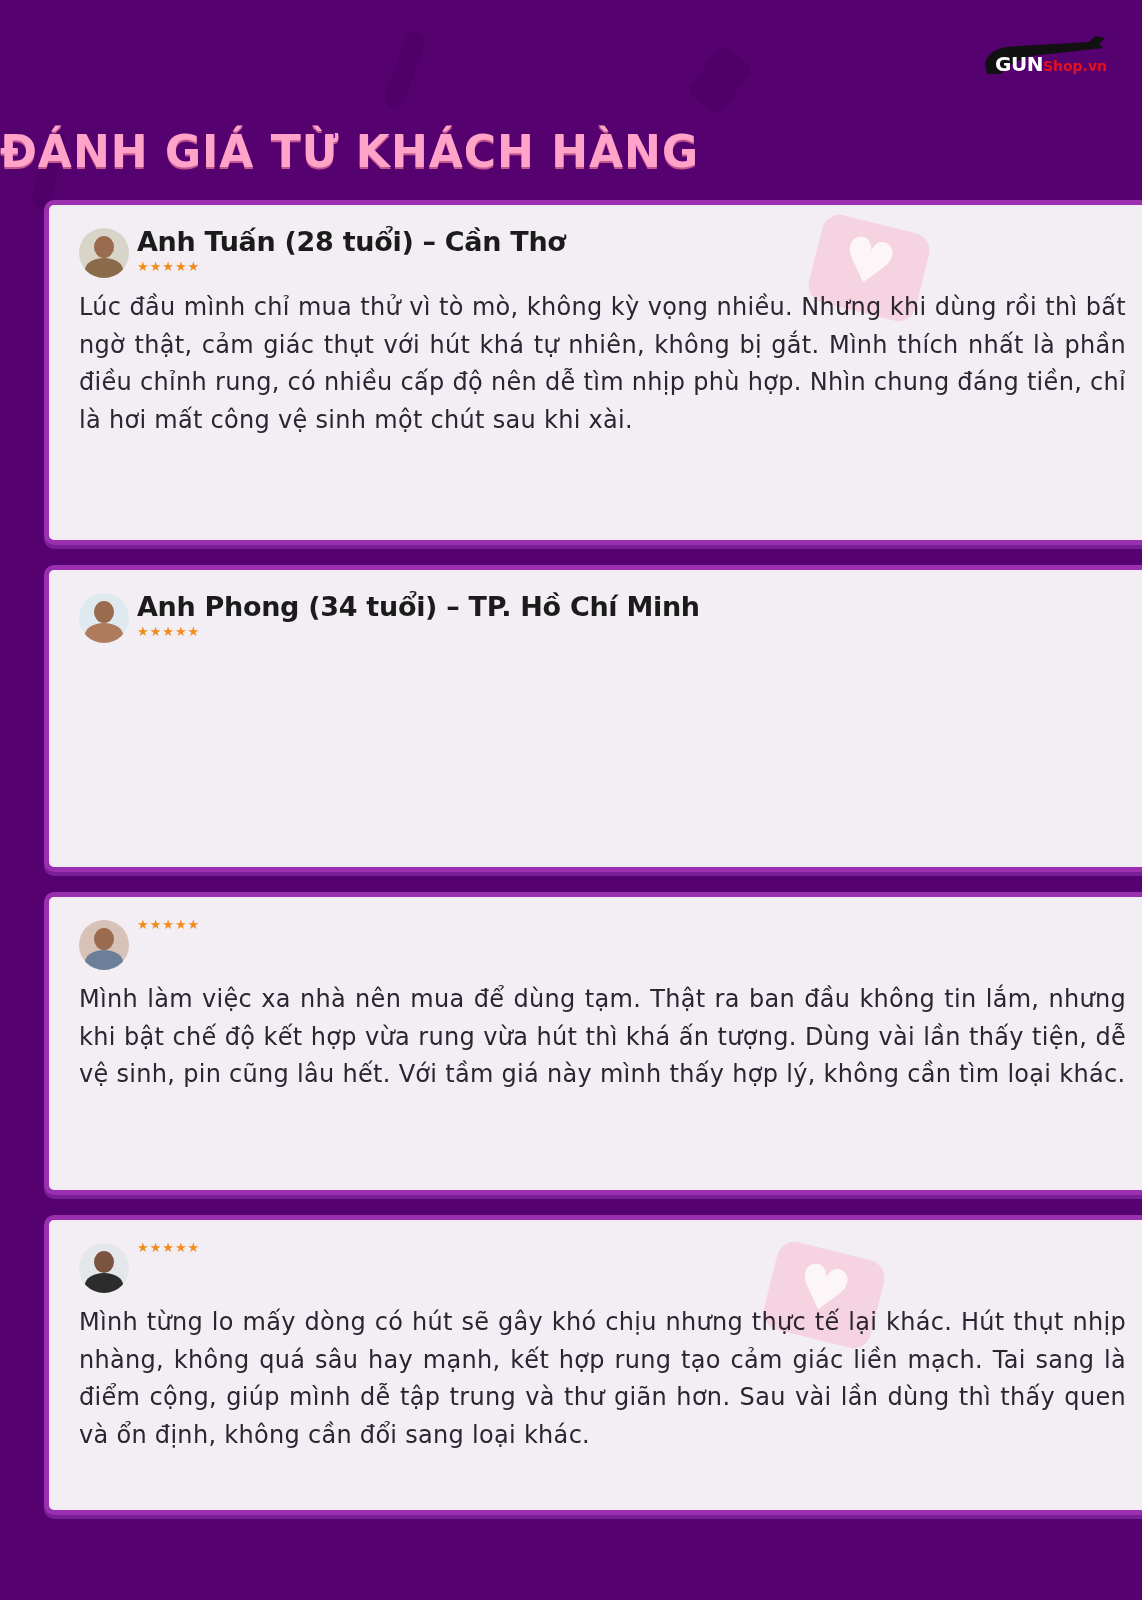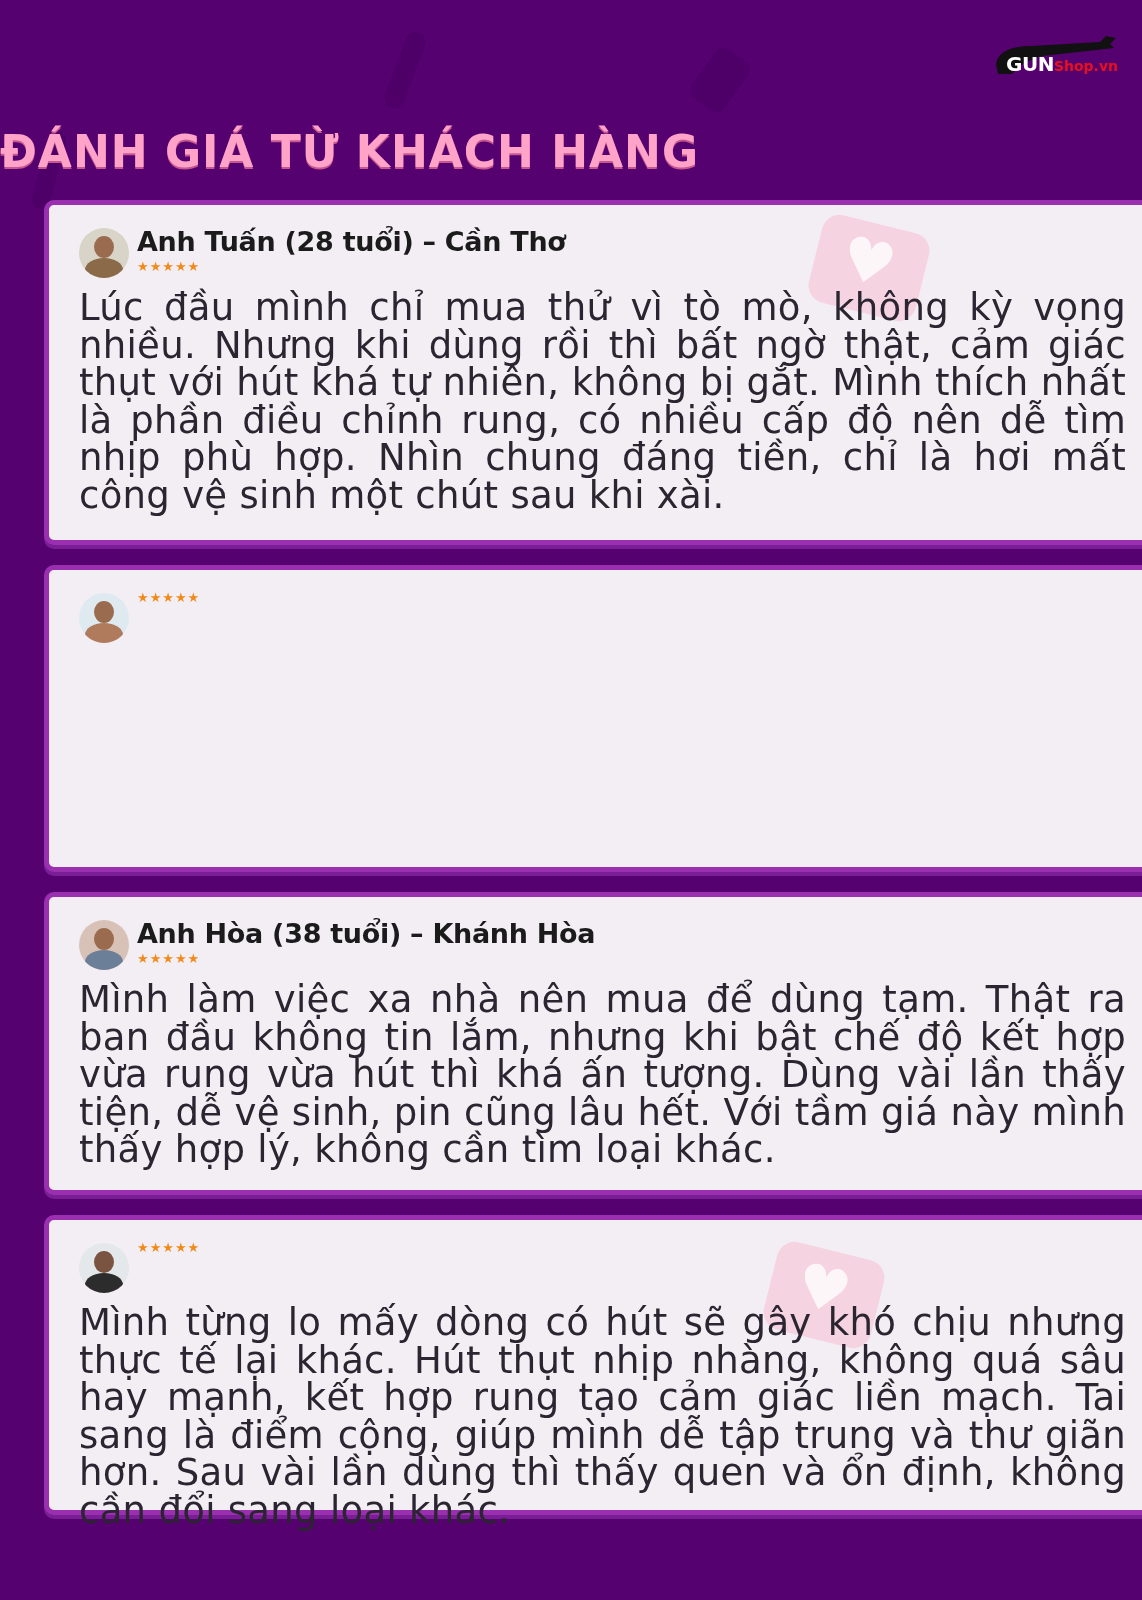--- a/index.html
+++ b/index.html
@@ -11,21 +11,21 @@
     }
     .bg-deco {
       position: absolute;
       background: #4a0062;
       opacity: 0.6;
       border-radius: 10px;
     }
     .logo {
       position: absolute;
       top: 26px;
-      right: 12px;
+      right: 23px;
       width: 140px;
       height: 60px;
     }
     .logo-gun-shape {
       position: absolute;
       left: 2px; top: 8px;
       width: 130px; height: 40px;
     }
     .logo-text {
       position: absolute;
@@ -99,21 +99,21 @@
       letter-spacing: -0.3px;
     }
     .stars {
       font-size: 13px;
       color: #f28a1a;
       letter-spacing: 1px;
       line-height: 16px;
     }
     .review {
       font-family: "DejaVu Sans", sans-serif;
-      font-size: 37px;
+      font-size: 24px;
       line-height: 37.5px;
       color: #2a2530;
       text-align: justify;
       letter-spacing: 0.3px;
       margin-top: 6px;
     }
     .heart-deco {
       position: absolute;
       width: 110px; height: 90px;
       background: rgba(255, 160, 190, 0.35);
@@ -165,35 +165,35 @@
 </div>
 
 <div class="card" style="top:565px;height:307px;">
   <div class="card-content">
     <div class="card-head">
       <div class="avatar" style="background:#dfeaf0;">
         <div class="face"></div>
           <div class="body" style="background:#b07a5c;"></div>
       </div>
       <div class="head-text">
+        <div class="name">Anh Phong (34 tuổi) – TP. Hồ Chí Minh</div>
         <div class="stars">★★★★★</div>
       </div>
     </div>
   </div>
 </div>
 
 <div class="card" style="top:892px;height:303px;">
   <div class="card-content">
     <div class="card-head">
       <div class="avatar" style="background:#d8c2b8;">
         <div class="face"></div>
           <div class="body" style="background:#6c7f98;"></div>
       </div>
       <div class="head-text">
-        <div class="name">Anh Hòa (38 tuổi) – Khánh Hòa</div>
         <div class="stars">★★★★★</div>
       </div>
     </div>
     <p class="review">Mình làm việc xa nhà nên mua để dùng tạm. Thật ra ban đầu không tin lắm, nhưng khi bật chế độ kết hợp vừa rung vừa hút thì khá ấn tượng. Dùng vài lần thấy tiện, dễ vệ sinh, pin cũng lâu hết. Với tầm giá này mình thấy hợp lý, không cần tìm loại khác.</p>
   </div>
 </div>
 
 <div class="card" style="top:1215px;height:300px;">
   <div class="heart-deco" style="left:720px;top:30px;"></div>
   <div class="card-content">

